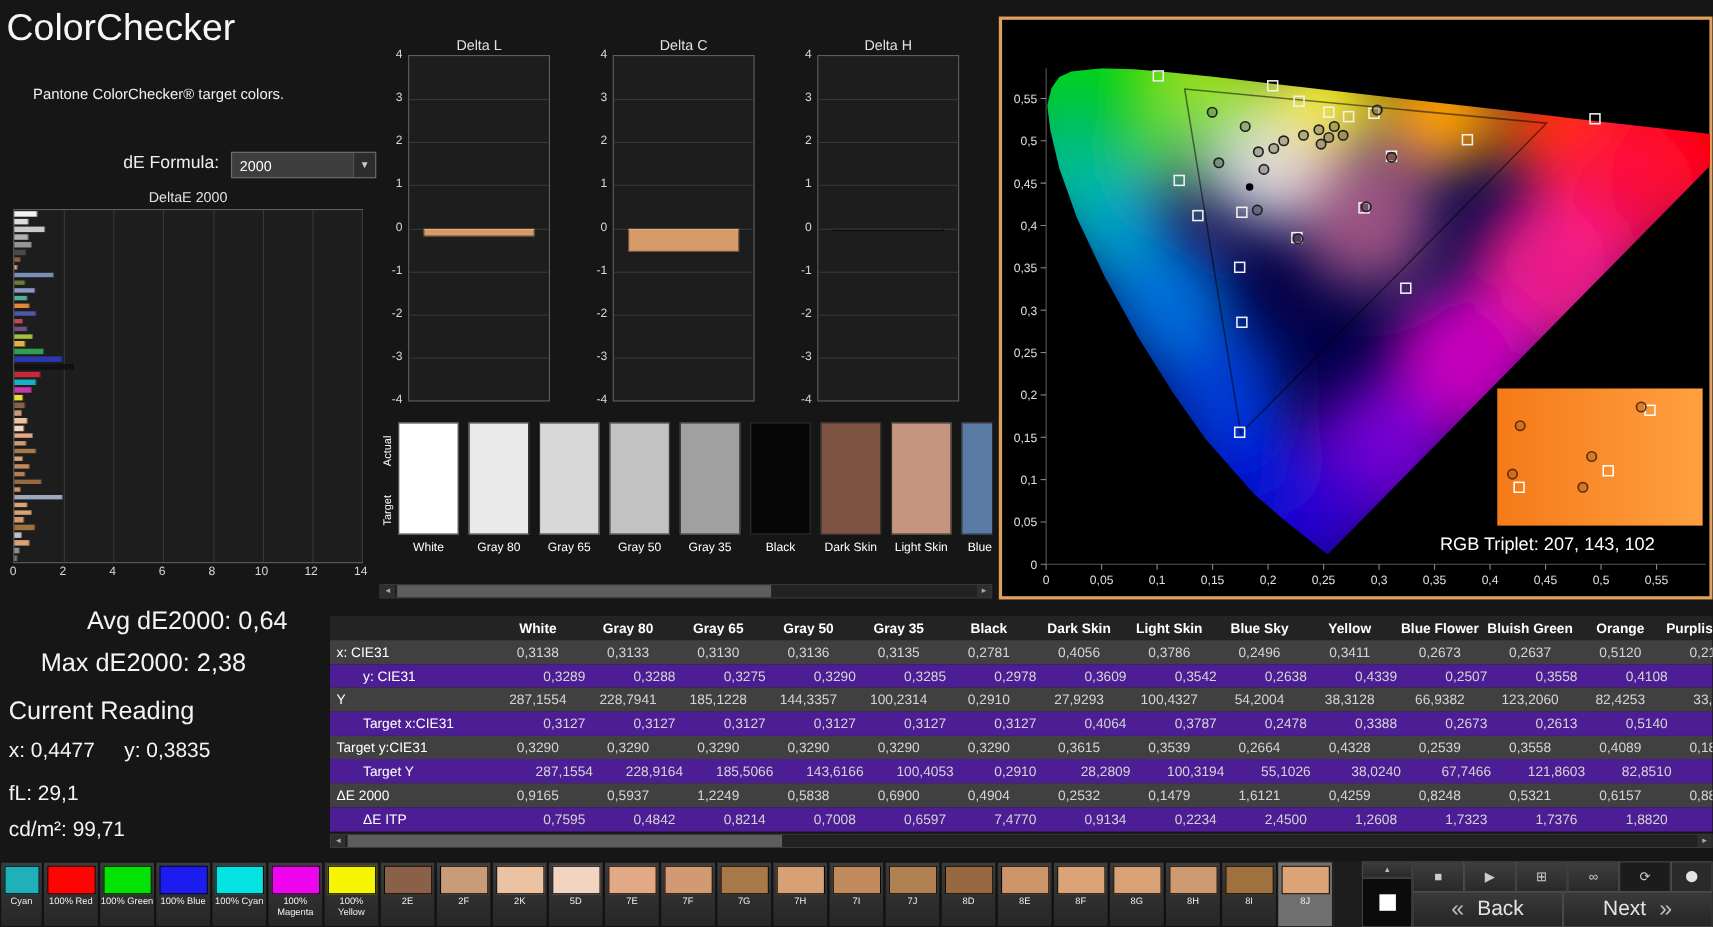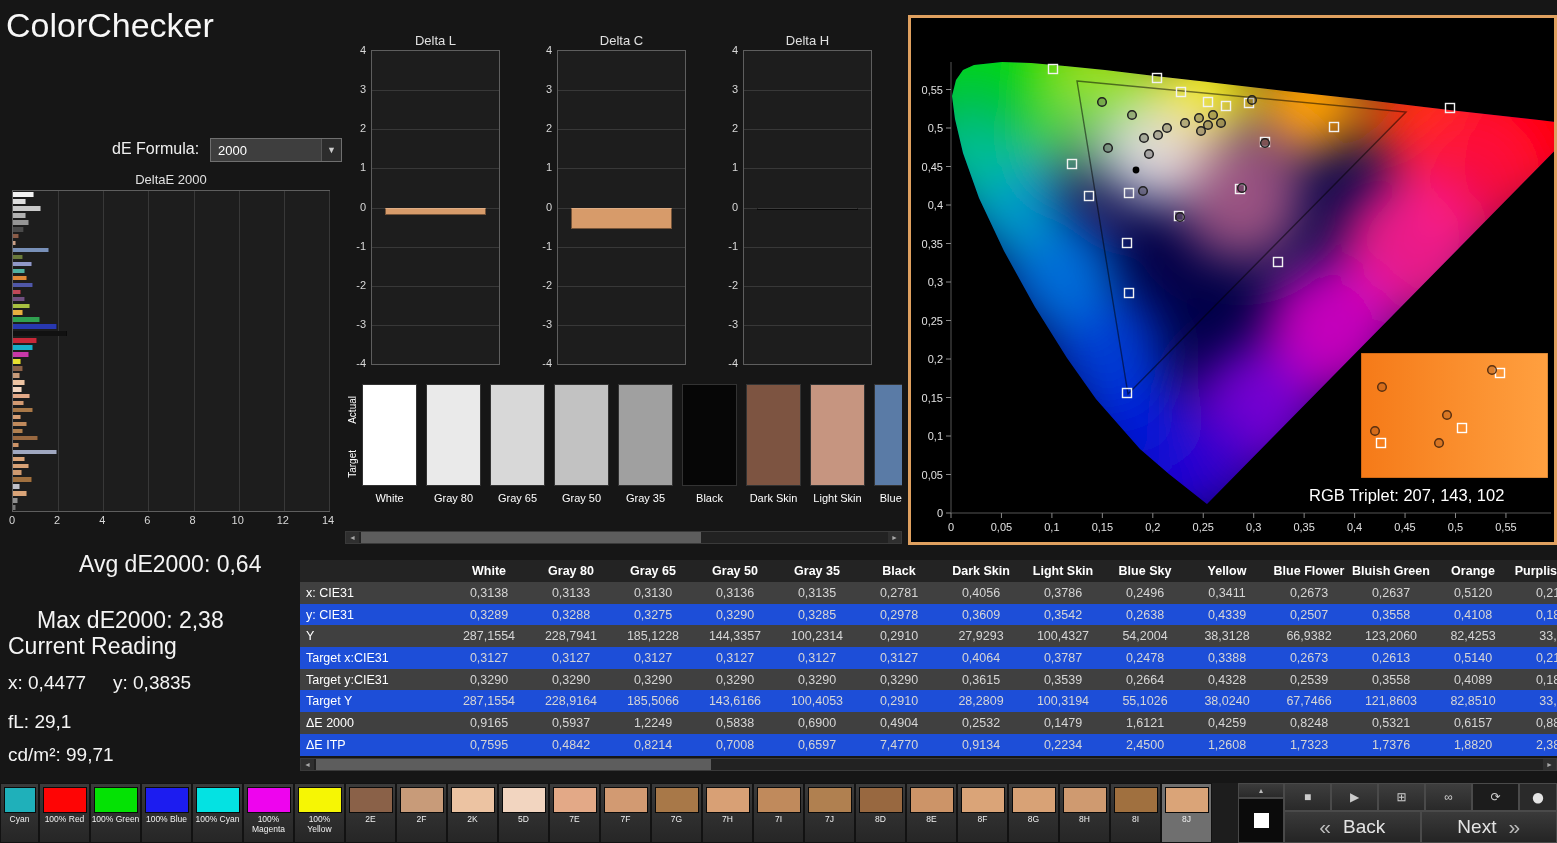--- a/index.html
+++ b/index.html
@@ -30,31 +30,31 @@
 .patch-label{margin-top:6px;font-size:11px;color:#fff;white-space:nowrap;}
 .scrollbar{position:absolute;height:13px;background:#262626;border:1px solid #3a3a3a;display:flex;}
 .sb-arrow{width:13px;height:100%;background:#2f2f2f;color:#a8a8a8;font-size:7px;display:flex;align-items:center;justify-content:center;}
 .sb-track{flex:1;position:relative;background:#222;}
 .sb-thumb{position:absolute;top:0;bottom:0;background:#5d5d5d;}
 #cie-panel{left:908px;top:15px;width:649px;height:530px;border:3px solid #dfa05f;background:#000;position:absolute;}
 #cie-title{position:absolute;top:4px;left:0;width:100%;text-align:center;font-size:12px;color:#eee;}
 #cie-svg{position:absolute;left:0;top:0;}
 #rgb-triplet{position:absolute;left:398px;top:468px;font-size:16.5px;color:#fff;}
 #stat-avg{left:44px;top:551px;font-size:23px;color:#f4f4f4;margin-left:35px;}
-#stat-max{left:37px;top:607px;font-size:23px;color:#f4f4f4;}
+#stat-max{left:37px;top:589px;font-size:23px;color:#f4f4f4;}
 #stat-current{left:8px;top:633px;font-size:23px;color:#f4f4f4;}
 #stat-x{left:8px;top:672px;font-size:19px;color:#f4f4f4;}
 #stat-y{left:113px;top:672px;font-size:19px;color:#f4f4f4;}
 #stat-fl{left:8px;top:711px;font-size:19px;color:#f4f4f4;}
 #stat-cd{left:8px;top:744px;font-size:19px;color:#f4f4f4;}
 #table{left:300px;top:560px;width:1257px;height:197px;overflow:hidden;position:absolute;font-size:12.5px;}
 .trow{display:grid;grid-template-columns:148px repeat(14,82px);height:21.7px;align-items:center;}
 .trow.theader{height:22px;background:#232323;}
 .trow.light{background:#404040;}
-.trow.dark{background:#1d4ed8;}
+.trow.dark{background:#4c1d95;padding-left:24px;}
 .tlabel{padding-left:6px;font-weight:normal;color:#fff;white-space:nowrap;overflow:hidden;}
 .tcell{text-align:center;color:#d5d5d5;white-space:nowrap;overflow:hidden;}
 .tcell.thead{font-weight:bold;color:#fff;}
 #bottombar{left:0;top:783px;width:1557px;height:60px;background:#1d1d1d;position:absolute;display:flex;}
 .swatch-btn{width:51px;height:60px;background:linear-gradient(#3b3b3b,#262626);border:1px solid #121212;display:flex;flex-direction:column;align-items:center;padding-top:3px;flex:none;}
 .swatch-btn.selected{background:#6f6f6f;}
 .swatch-btn.partial{width:39px;}
 .swatch-btn.partial .chip{width:32px;}
 .chip{width:44px;height:26px;border:1px solid #0a0a0a;flex:none;}
 .swatch-label{font-size:8.5px;line-height:1.15;text-align:center;color:#f0f0f0;margin-top:2px;width:48px;}
@@ -70,20 +70,21 @@
 .t-led{width:38px;display:flex;align-items:center;justify-content:center;font-size:24px;color:#e4e4e4;background:#2a2a2a;border:1px solid #4a4a4a;flex:none;}
 .t-nav{flex:1;display:flex;}
 .nav-btn{flex:1;background:linear-gradient(#3a3a3a,#242424);border:1px solid #4a4a4a;display:flex;align-items:center;justify-content:center;gap:12px;font-size:19px;color:#e4e4e4;}
 .nav-arrow{color:#bdbdbd;font-size:21px;}
 </style>
 </head>
 <body>
 
 <div class="abs app-title">ColorChecker</div>
 <div class="abs desc">
+  <div>Pantone ColorChecker® target colors.</div>
 </div>
 <div class="abs formula-label">dE Formula:</div>
 <div class="abs formula-select">
   <span>2000</span>
   <span class="arrow">▼</span>
 </div>
 
 <div class="abs de-title">DeltaE 2000</div>
 <div id="de-plot">
     <div class="vgrid" style="left: 45.1429px;"></div>

